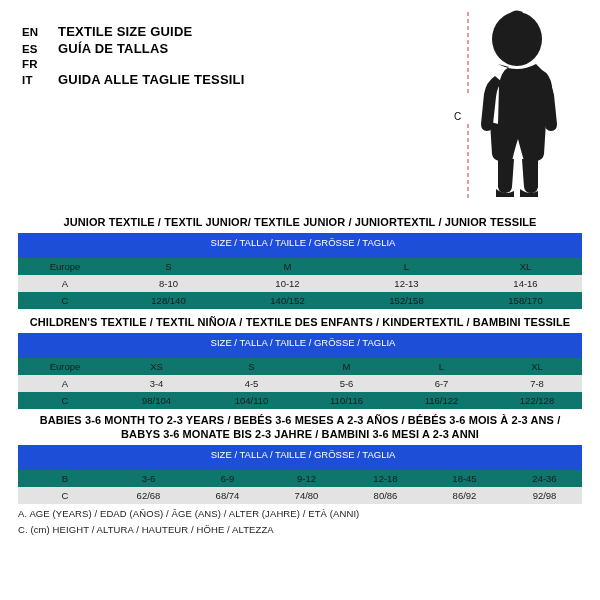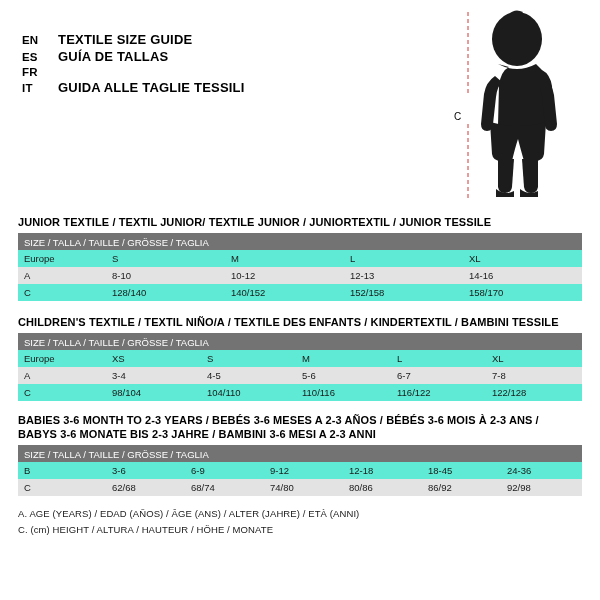--- a/index.html
+++ b/index.html
@@ -18,21 +18,21 @@
   .page {
     position: relative;
     width: 600px;
     height: 600px;
     box-sizing: border-box;
   }
 
   
   .header {
     position: absolute;
-    top: 32px;
+    top: 24px;
     left: 22px;
     width: 400px;
   }
   .hdr-row {
     display: flex;
     align-items: baseline;
     margin-bottom: 2px;
   }
   .hdr-lang {
     width: 36px;
@@ -67,51 +67,52 @@
     top: 105px;
     font-size: 10px;
     color: #000;
   }
 
   
   .section {
     position: absolute;
     left: 18px;
     width: 564px;
+    text-align: center;
   }
   .section-title {
     font-size: 11px;
     font-weight: bold;
     color: #000;
     margin-bottom: 5px;
     letter-spacing: 0.1px;
   }
   table {
     border-collapse: collapse;
     width: 564px;
     table-layout: fixed;
   }
   td {
     font-size: 9.5px;
     color: #1a1a1a;
     padding: 3px 0 3px 6px;
     vertical-align: middle;
   }
   tr.hdr td {
-    background: #737373;
+    background: #1d4ed8;
     color: #ffffff;
     font-size: 9.5px;
     height: 15px;
-    padding: 2px 0 0 6px;
+    padding: 2px 0 8px 6px;
   }
   tr.shaded td {
     background: #e3e3e3;
   }
   tr.plain td {
-    background: #5eead4;
+    background: #0f766e;
   }
 
   
   .legend {
     position: absolute;
     left: 18px;
     top: 508px;
     width: 564px;
   }
   .legend-line {
@@ -290,16 +291,16 @@
           <td>80/86</td>
           <td>86/92</td>
           <td>92/98</td>
         </tr>
       </tbody>
     </table>
   </div>
 
   <div class="legend">
     <div class="legend-line">A. AGE (YEARS) / EDAD (AÑOS) / ÂGE (ANS) / ALTER (JAHRE) / ETÀ (ANNI)</div>
-    <div class="legend-line">C. (cm) HEIGHT / ALTURA / HAUTEUR / HÖHE / MONATE</div>
+    <div class="legend-line">C. (cm) HEIGHT / ALTURA / HAUTEUR / HÖHE / ALTEZZA</div>
   </div>
 
 </div>
 
 </body></html>

